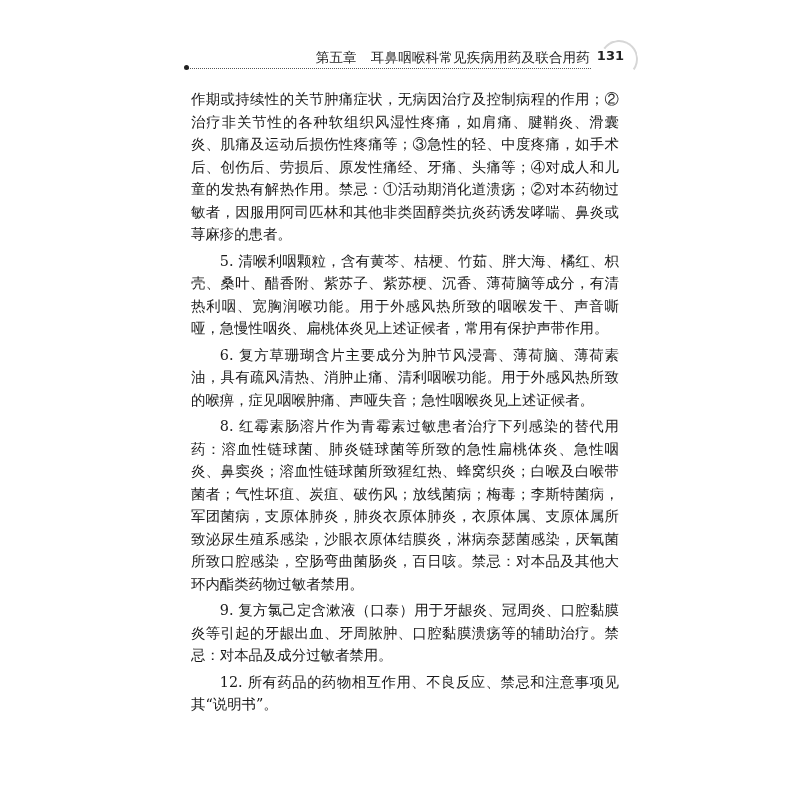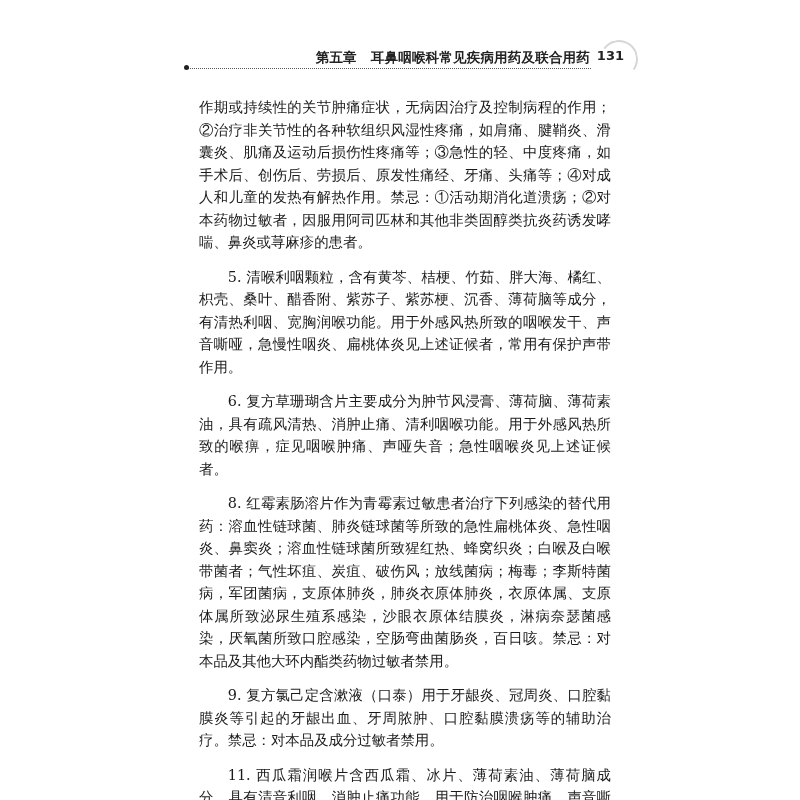--- a/index.html
+++ b/index.html
@@ -1,26 +1,26 @@
 <!DOCTYPE html>
 <html><head>
 <meta charset="utf-8">
 <style>
   html, body { margin: 0; padding: 0; background: #ffffff; }
   body { width: 800px; height: 800px; position: relative; overflow: hidden; font-family: "DejaVu Serif", "Liberation Serif", serif; color: #1a1a1a; }
   .page { position: absolute; left: 0; top: 0; width: 800px; height: 800px; background: #ffffff; }
   .header { position: absolute; left: 186px; top: 40px; width: 438px; height: 30px; }
-  .header-title { position: absolute; right: 34px; top: 9px; font-family: "DejaVu Sans", "Liberation Sans", sans-serif; font-size: 13.5px; font-weight: bold; color: #222; white-space: nowrap; letter-spacing: 0.2px; }
+  .header-title { position: absolute; right: 34px; top: 9px; font-family: "DejaVu Sans", "Liberation Sans", sans-serif; font-size: 13.5px; font-weight: normal; color: #222; white-space: nowrap; letter-spacing: 0.2px; }
   .header-title .chap { margin-right: 14px; }
   .page-num { position: absolute; right: 0px; top: 8px; font-family: "DejaVu Sans", "Liberation Sans", sans-serif; font-size: 13px; font-weight: bold; color: #222; text-align: center; }
   .page-arc { position: absolute; right: -14px; top: 0px; width: 34px; height: 34px; border-radius: 50%; border: 2px solid #d6d6d6; border-left-color: transparent; border-bottom-color: transparent; transform: rotate(-10deg); }
   .rule { position: absolute; left: 0; top: 28px; width: 405px; border-top: 1px dotted #555; }
   .rule-dot { position: absolute; left: -2px; top: 25px; width: 5px; height: 5px; border-radius: 50%; background: #222; }
   .body-text { position: absolute; left: 187px; top: 84px; width: 436px; font-size: 14.4px; line-height: 22.5px; text-align: justify; text-justify: inter-character; }
-  .para { margin: 12px; }
+  .para { margin: 4px; }
   .para.indent { text-indent: 2em; }
   .para.cont { text-indent: 0; }
 </style>
 </head>
 <body>
 
 <div class="page">
   <div class="header">
     <div class="header-title">
       <span class="chap">第五章</span><span>耳鼻咽喉科常见疾病用药及联合用药</span>
@@ -30,16 +30,15 @@
     <div class="rule"></div>
     <div class="rule-dot"></div>
   </div>
 
   <div class="body-text">
     <p class="para cont">作期或持续性的关节肿痛症状，无病因治疗及控制病程的作用；②治疗非关节性的各种软组织风湿性疼痛，如肩痛、腱鞘炎、滑囊炎、肌痛及运动后损伤性疼痛等；③急性的轻、中度疼痛，如手术后、创伤后、劳损后、原发性痛经、牙痛、头痛等；④对成人和儿童的发热有解热作用。禁忌：①活动期消化道溃疡；②对本药物过敏者，因服用阿司匹林和其他非类固醇类抗炎药诱发哮喘、鼻炎或荨麻疹的患者。</p>
     <p class="para indent">5. 清喉利咽颗粒，含有黄芩、桔梗、竹茹、胖大海、橘红、枳壳、桑叶、醋香附、紫苏子、紫苏梗、沉香、薄荷脑等成分，有清热利咽、宽胸润喉功能。用于外感风热所致的咽喉发干、声音嘶哑，急慢性咽炎、扁桃体炎见上述证候者，常用有保护声带作用。</p>
     <p class="para indent">6. 复方草珊瑚含片主要成分为肿节风浸膏、薄荷脑、薄荷素油，具有疏风清热、消肿止痛、清利咽喉功能。用于外感风热所致的喉痹，症见咽喉肿痛、声哑失音；急性咽喉炎见上述证候者。</p>
     <p class="para indent">8. 红霉素肠溶片作为青霉素过敏患者治疗下列感染的替代用药：溶血性链球菌、肺炎链球菌等所致的急性扁桃体炎、急性咽炎、鼻窦炎；溶血性链球菌所致猩红热、蜂窝织炎；白喉及白喉带菌者；气性坏疽、炭疽、破伤风；放线菌病；梅毒；李斯特菌病，军团菌病，支原体肺炎，肺炎衣原体肺炎，衣原体属、支原体属所致泌尿生殖系感染，沙眼衣原体结膜炎，淋病奈瑟菌感染，厌氧菌所致口腔感染，空肠弯曲菌肠炎，百日咳。禁忌：对本品及其他大环内酯类药物过敏者禁用。</p>
     <p class="para indent">9. 复方氯己定含漱液（口泰）用于牙龈炎、冠周炎、口腔黏膜炎等引起的牙龈出血、牙周脓肿、口腔黏膜溃疡等的辅助治疗。禁忌：对本品及成分过敏者禁用。</p>
-    <p class="para indent">11. 西瓜霜润喉片含西瓜霜、冰片、薄荷素油、薄荷脑成分，具有清音利咽、消肿止痛功能。用于防治咽喉肿痛，声音嘶哑，喉痹，口舌生疮；急、慢性咽喉炎，急性扁桃体炎，口腔溃疡，口腔炎，牙龈肿痛。禁忌：对本品中任何成分过敏者禁用、孕妇禁用。</p>
     <p class="para indent">12. 所有药品的药物相互作用、不良反应、禁忌和注意事项见其“说明书”。</p>
   </div>
 </div>
 
 </body></html>

